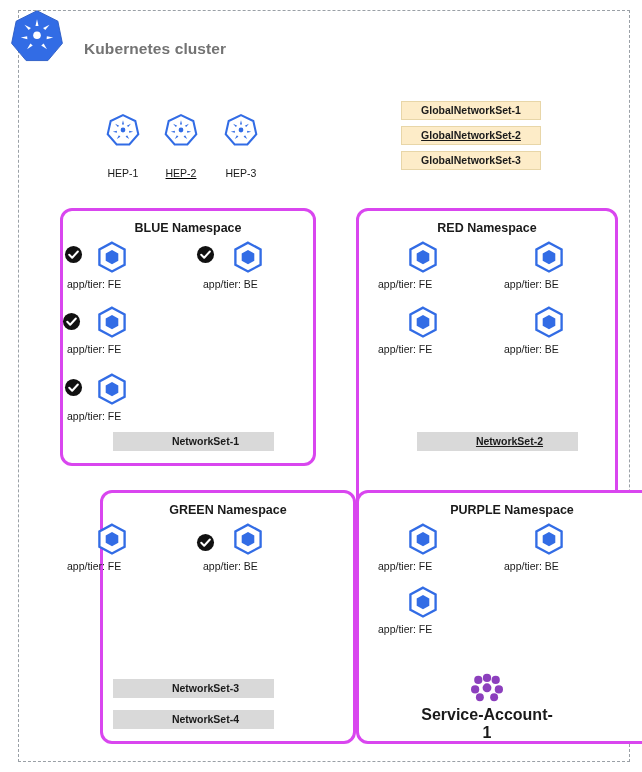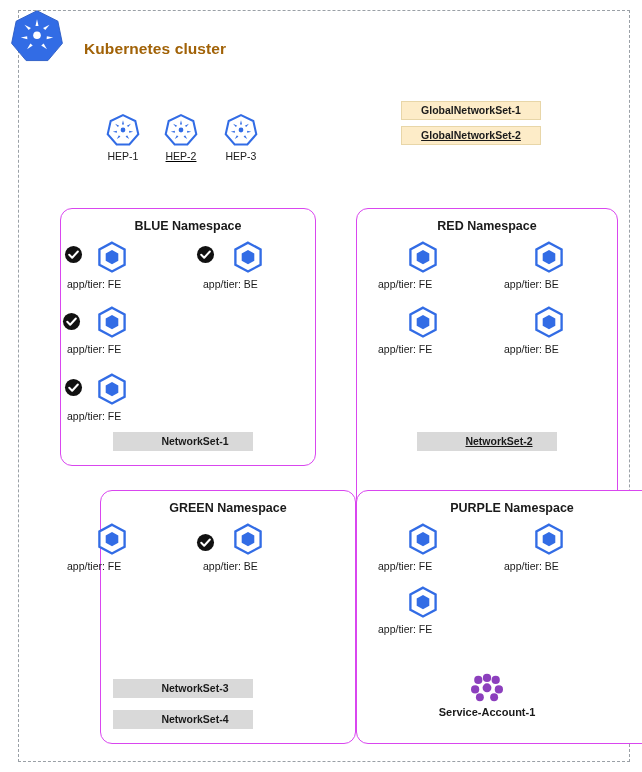--- a/index.html
+++ b/index.html
@@ -39,21 +39,21 @@
     width: 58px;
     height: 58px;
   }
 
   .cluster-title {
     position: absolute;
     left: 84px;
     top: 40px;
     font-size: 15.5px;
     font-weight: bold;
-    color: #a16207;
+    color: #737373;
     letter-spacing: 0.1px;
   }
 
   
   .nodes-box {
     position: absolute;
     left: 70px;
     top: 88px;
     width: 226px;
     height: 96px;
@@ -77,42 +77,42 @@
     text-align: center;
   }
   .hep .glyph {
     width: 34px;
     height: 34px;
     margin: 0 auto;
   }
   .hep .lbl {
     font-size: 10.5px;
     color: #1a1a1a;
-    margin-top: 3px;
+    margin-top: 20px;
   }
 
   
   .gns {
     position: absolute;
     width: 140px;
     height: 19px;
     background: #fdecc8;
     border: 1px solid #e8d6a8;
     box-sizing: border-box;
     text-align: center;
     font-size: 10.5px;
     font-weight: bold;
     color: #1a1a1a;
     line-height: 17px;
   }
 
   
   .ns-panel {
     position: absolute;
-    border: 1px solid #d946ef;
+    border: 3px solid #d946ef;
     border-radius: 12px;
     box-sizing: border-box;
     background: #ffffff;
   }
   .ns-title {
     position: absolute;
     left: 0;
     top: 10px;
     width: 100%;
     text-align: center;
@@ -140,21 +140,21 @@
   }
   .check {
     position: absolute;
     width: 19px;
     height: 19px;
   }
 
   
   .netset {
     position: absolute;
-    width: 140px;
+    width: 161px;
     height: 19px;
     background: #d9d9d9;
     box-sizing: border-box;
     text-align: center;
     font-size: 10.5px;
     font-weight: bold;
     color: #1a1a1a;
     line-height: 19px;
     padding-left: 24px;
   }
@@ -164,21 +164,21 @@
     position: absolute;
     width: 140px;
     text-align: center;
   }
   .svcacct .glyph {
     width: 38px;
     height: 30px;
     margin: 0 auto;
   }
   .svcacct .lbl {
-    font-size: 11px;
+    font-size: 16px;
     font-weight: bold;
     color: #1a1a1a;
     margin-top: 4px;
   }
 </style>
 </head>
 <body>
 
 <div id="canvas">
 
@@ -255,20 +255,21 @@
           <path d="M8.0 22.0 l4.9 1.3 -0.2 -2.3 z"></path>
           <path d="M10.7 12.6 l3.2 4.0 1.6 -1.6 z"></path>
         </g>
       </svg>
     </div>
     <div class="lbl">HEP-3</div>
   </div>
 
   <div class="gns" style="left:401px; top:101px;">GlobalNetworkSet-1</div>
   <div class="gns" style="left:401px; top:126px;text-decoration:underline;">GlobalNetworkSet-2</div>
+  <div class="gns" style="left:401px; top:151px;">GlobalNetworkSet-3</div>
 
   <div class="ns-panel" style="left:60px; top:208px; width:256px; height:258px;">
     <div class="ns-title">BLUE Namespace</div>
   </div>
 
   <div class="pod" style="left:67px; top:240px;">
     <div class="glyph">
       <svg viewBox="0 0 40 40" width="36" height="36" aria-hidden="true">
         <polygon points="20,3 34,10.5 34,27.5 20,35 6,27.5 6,10.5" fill="#ffffff" stroke="#326CE5" stroke-width="2.6"></polygon>
         <polygon points="20,11 27,15 27,23 20,27 13,23 13,15" fill="#326CE5"></polygon>

